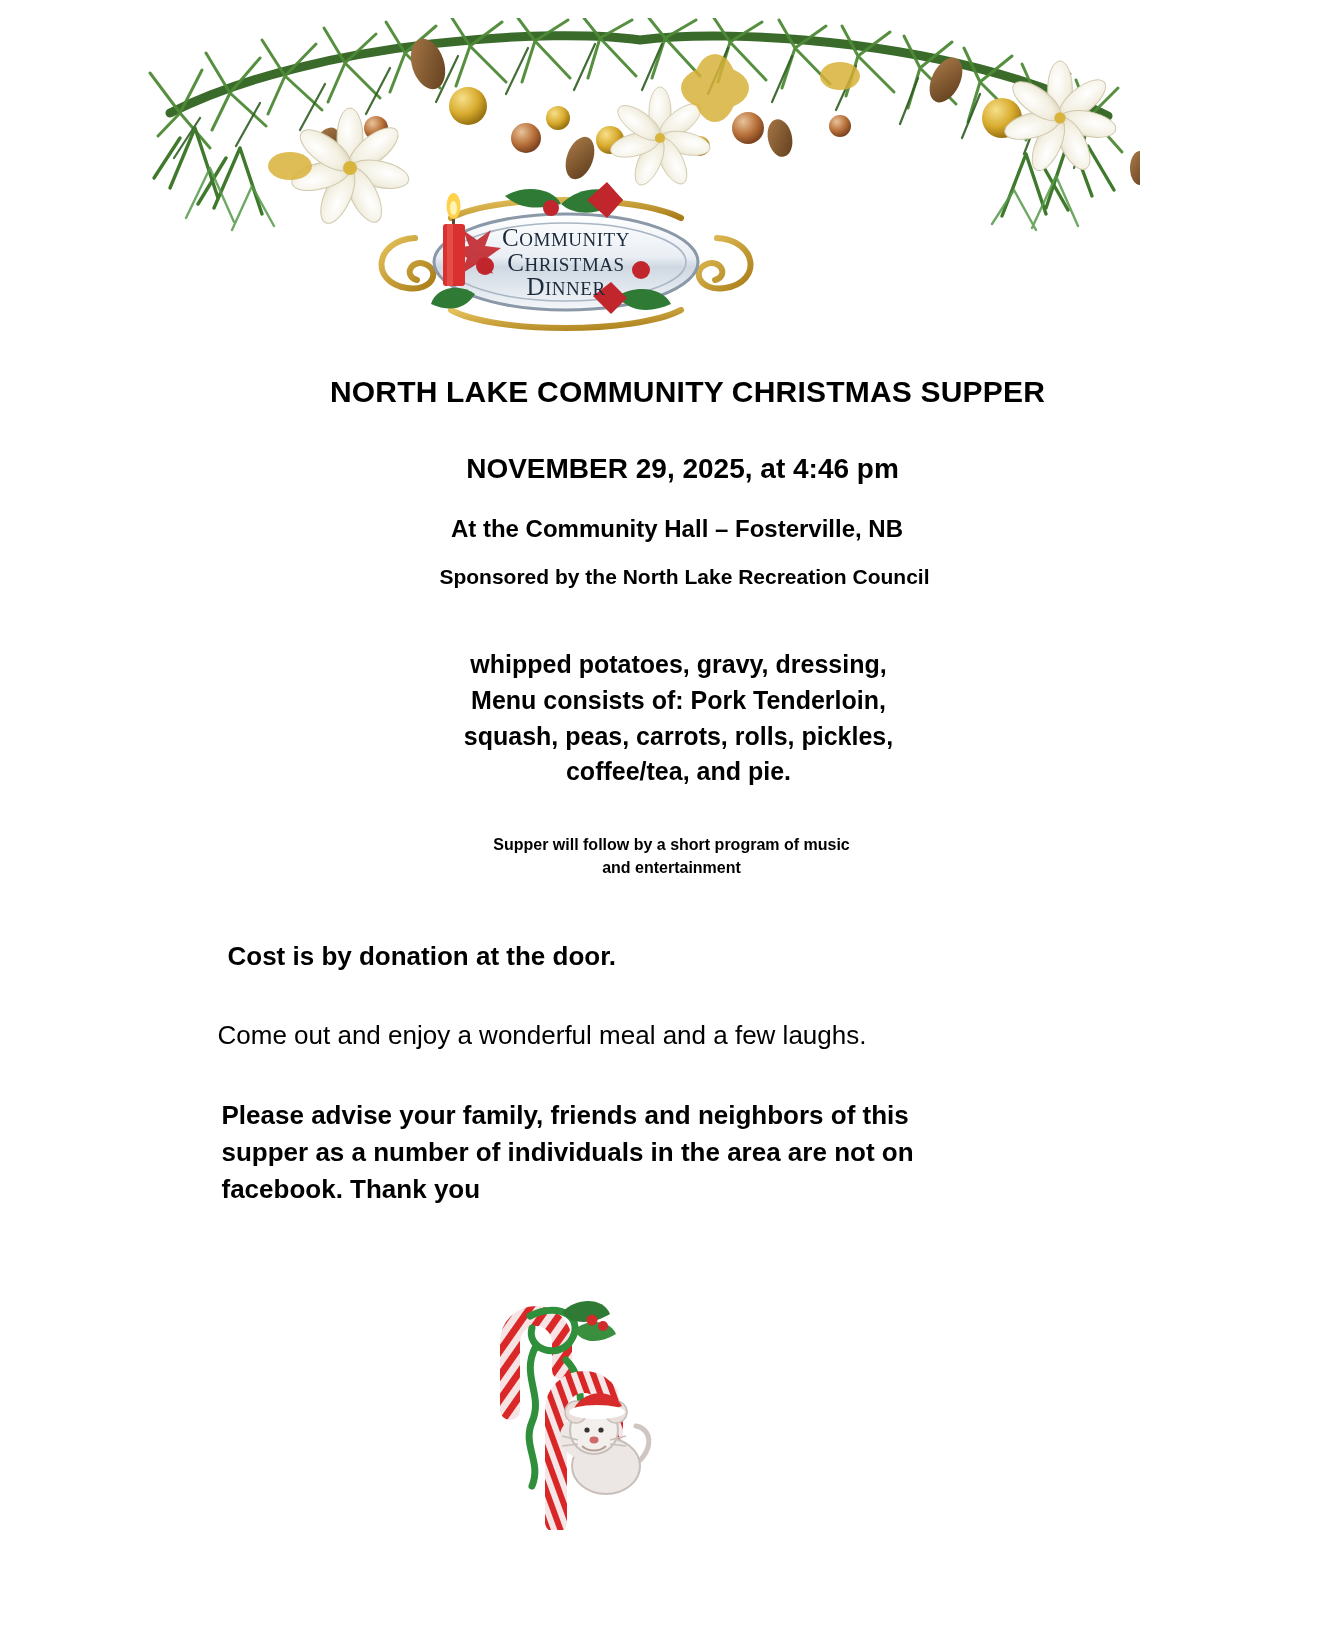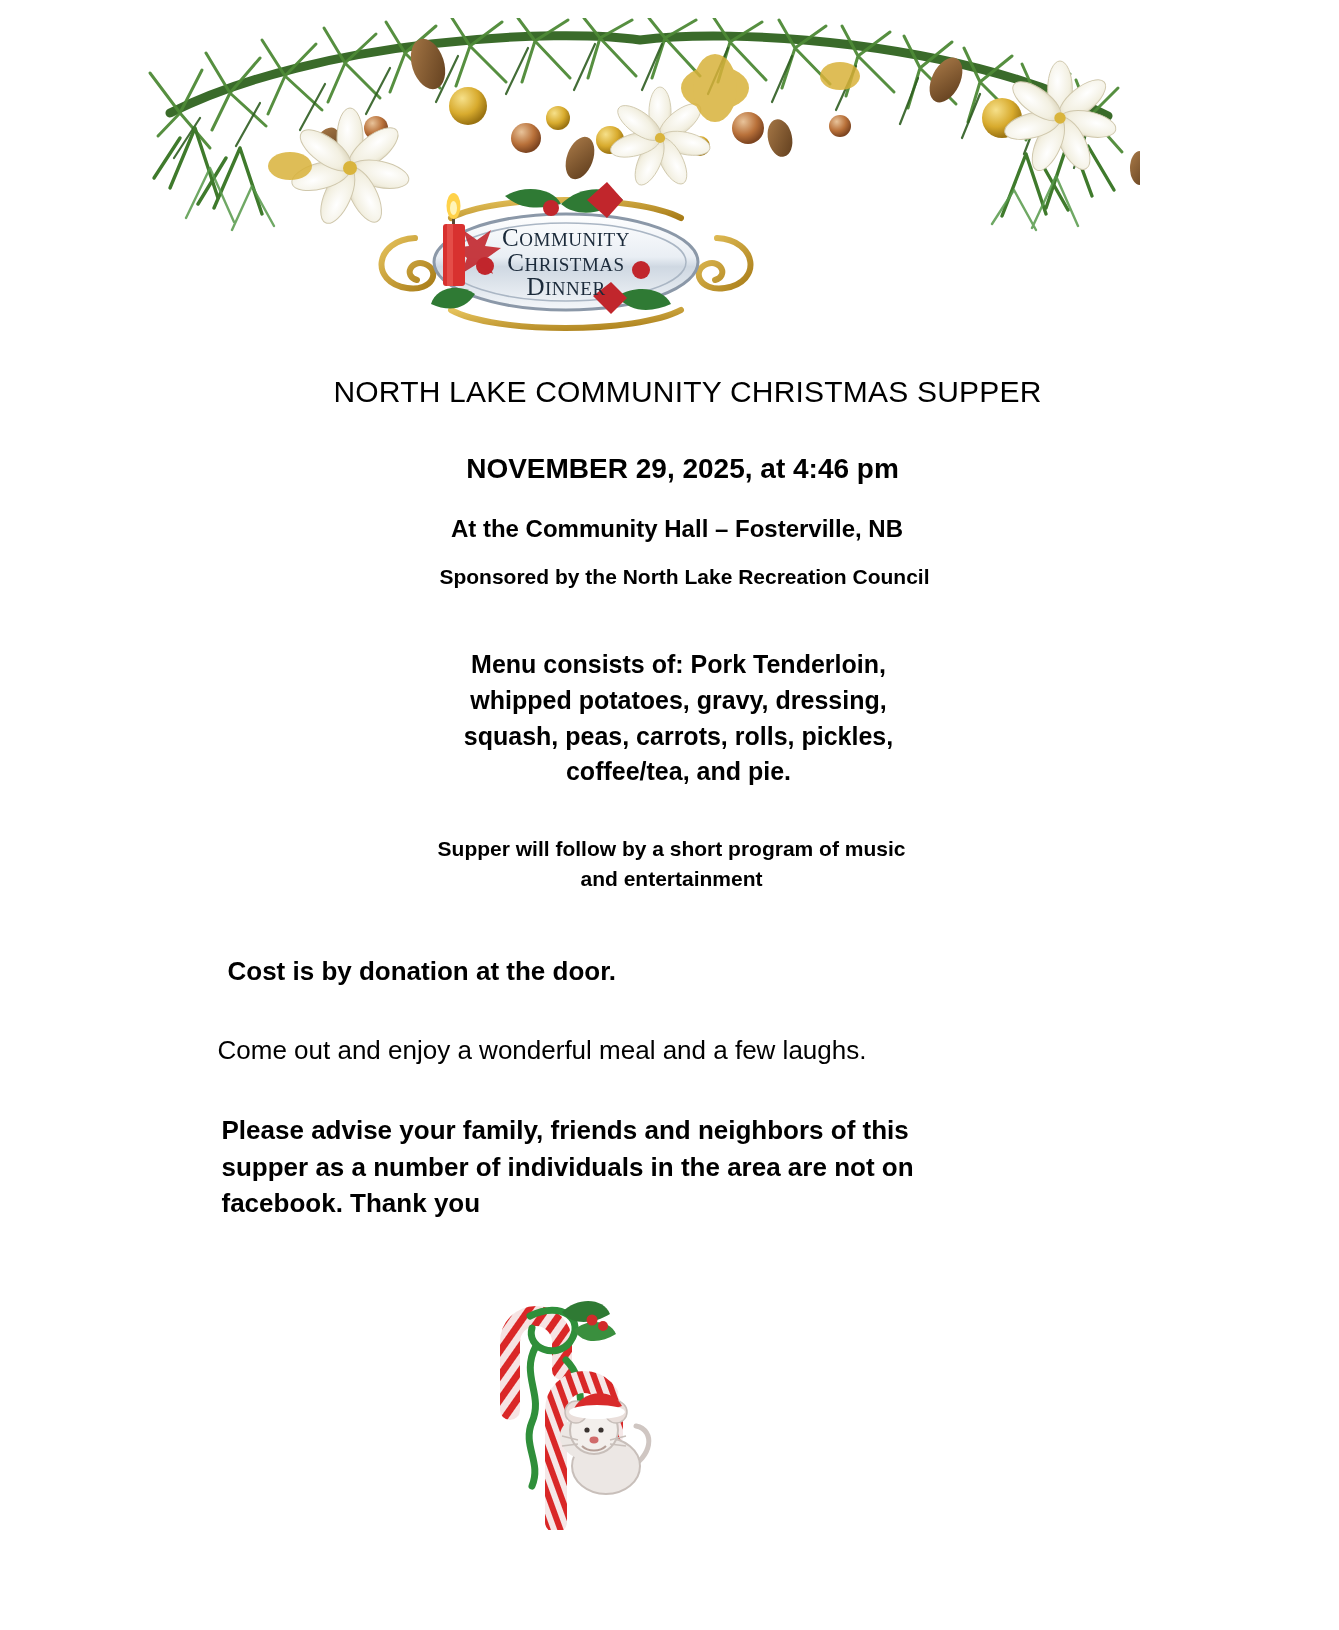--- a/index.html
+++ b/index.html
@@ -39,21 +39,21 @@
   
   .poster-text {
     position: absolute;
     top: 375px;
     left: 0;
     width: 1339px;
     text-align: center;
   }
   .title {
     font-size: 30px;
-    font-weight: normal;
+    font-weight: bold;
     letter-spacing: 0.2px;
     margin: 0 0 44px 0;
     text-align: center;
     padding-left: 36px;
   }
   .date-line {
     font-size: 28px;
     font-weight: bold;
     margin: 0 0 30px 0;
     padding-left: 26px;
@@ -71,21 +71,21 @@
     padding-left: 30px;
   }
   .menu-block {
     font-size: 25px;
     font-weight: bold;
     line-height: 1.43;
     margin: 0 0 44px 0;
     padding-left: 18px;
   }
   .program-block {
-    font-size: 21px;
+    font-size: 16px;
     font-weight: bold;
     line-height: 1.42;
     margin: 7px 0 62px 0;
     padding-left: 4px;
   }
   .left-block {
     width: 1000px;
     margin: 0 auto;
     text-align: left;
     padding-left: 48px;
@@ -314,22 +314,22 @@
 
   <h1 class="title">NORTH LAKE COMMUNITY CHRISTMAS SUPPER</h1>
 
   <p class="date-line">NOVEMBER 29, 2025, at 4:46 pm</p>
 
   <p class="place-line">At the Community Hall – Fosterville, NB</p>
 
   <p class="sponsor-line">Sponsored by the North Lake Recreation Council</p>
 
   <div class="menu-block">
+    <div>whipped potatoes, gravy, dressing,</div>
     <div>Menu consists of: Pork Tenderloin,</div>
-    <div>whipped potatoes, gravy, dressing,</div>
     <div>squash, peas, carrots, rolls, pickles,</div>
     <div>coffee/tea, and pie.</div>
   </div>
 
   <div class="program-block">
     <div>Supper will follow by a short program of music</div>
     <div>and entertainment</div>
   </div>
 
   <div class="left-block">

